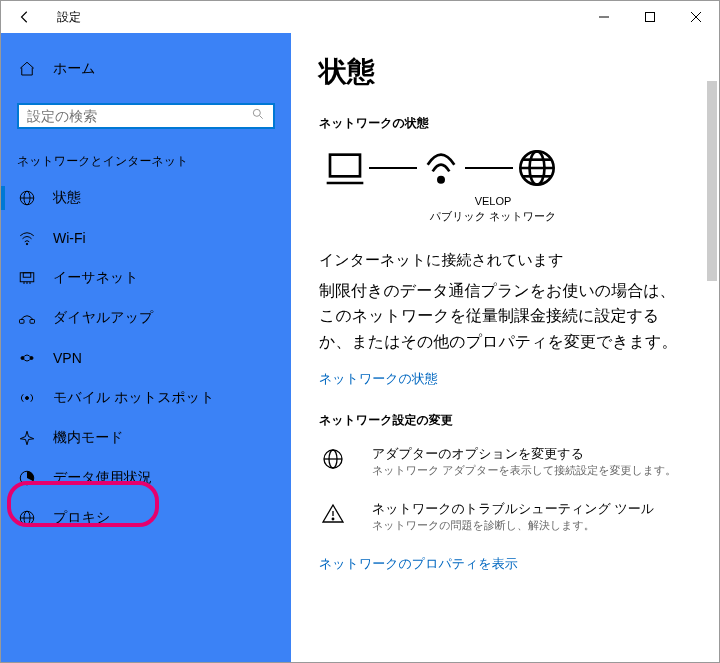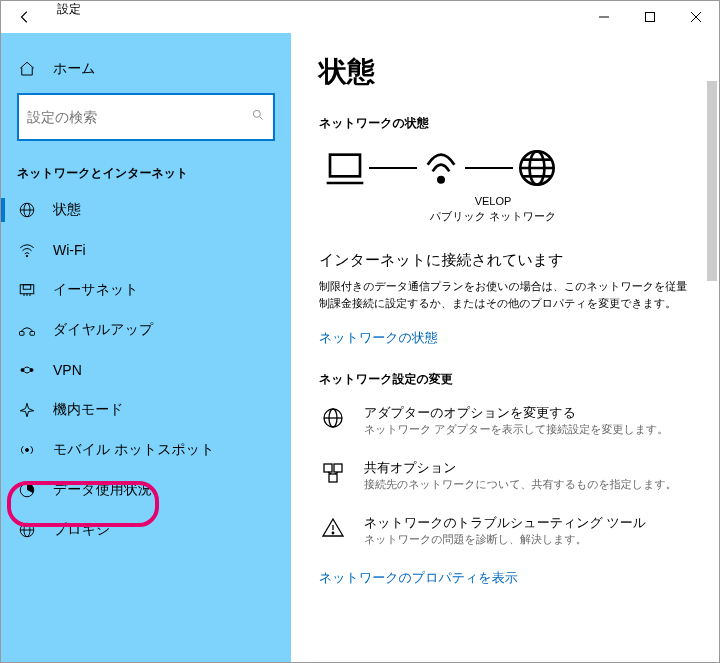--- a/index.html
+++ b/index.html
@@ -1,42 +1,42 @@
 <!DOCTYPE html>
 <html><head>
 <meta charset="utf-8">
 <style>
 *{margin:0;padding:0;box-sizing:border-box;font-family:"Yu Gothic UI","Meiryo",sans-serif}
 body{width:720px;height:663px;background:#fff;overflow:hidden;position:relative;border:1px solid #999}
-.titlebar{height:32px;display:flex;align-items:flex-start;padding:0 0 0 8px;border-bottom:0}
+.titlebar{height:32px;display:flex;align-items:center;padding:0 0 0 8px;border-bottom:0}
 .back-btn{width:32px;height:32px;display:flex;align-items:center;justify-content:center;cursor:pointer}
 .title-text{font-size:12px;margin-left:16px;color:#000}
 .win-controls{margin-left:auto;display:flex}
 .win-btn{width:46px;height:32px;display:flex;align-items:center;justify-content:center;cursor:pointer;font-size:11px}
 .layout{display:flex;height:calc(663px - 34px)}
-.sidebar{width:290px;background:#7dd3fc;padding:16px 0 0 0;overflow-y:auto}
+.sidebar{width:290px;background:#3b82f6;padding:16px 0 0 0;overflow-y:auto}
 .sidebar-item{height:40px;display:flex;align-items:center;padding:0 0 0 16px;cursor:pointer;font-size:14px;position:relative}
 .sidebar-item[data-active="true"]::before{content:"";position:absolute;left:0;top:8px;bottom:8px;width:4px;background:#0078d4}
 .side-icon{width:20px;height:20px;display:flex;align-items:center;justify-content:center;margin-right:16px;color:#000}
 .side-icon svg{width:18px;height:18px;stroke:#000;fill:none;stroke-width:1.3}
-.search-box{margin:4px 16px 16px 16px;height:48px;border:2px solid #0078d4;display:flex;align-items:center;padding:0 8px;background:#fff}
+.search-box{margin:14px 16px 16px 16px;height:26px;border:2px solid #0078d4;display:flex;align-items:center;padding:0 8px;background:#fff}
 .search-box input{border:0;outline:0;flex:1;font-size:14px;background:transparent}
 .search-icon{color:#666}
-.section-header{font-size:12px;font-weight:700;padding:8px 0 8px 16px}
+.section-header{font-size:12px;font-weight:400;padding:8px 0 8px 16px}
 .content{flex:1;padding:20px 28px 0 28px;overflow-y:auto;position:relative}
 .page-title{font-size:28px;font-weight:600;margin-bottom:24px}
 .sub-title{font-size:12px;font-weight:600;margin-bottom:16px;margin-top:8px}
 .net-diagram{display:flex;align-items:center;gap:4px;margin-bottom:6px;padding-left:6px}
 .net-node{display:flex;flex-direction:column;align-items:center}
 .net-node svg{width:40px;height:40px;stroke:#000;fill:none;stroke-width:1.6}
 .net-line{width:48px;height:2px;background:#000}
 .net-caption{text-align:center;font-size:11px;line-height:1.35;margin-bottom:24px;margin-left:-16px;width:160px;position:relative;left:110px}
-.body-text{font-size:11px;line-height:1.6;margin-bottom:8px}
+.body-text{font-size:16px;line-height:1.6;margin-bottom:8px}
 .link-text{color:#0067c0;font-size:13px;cursor:pointer;display:block;margin:16px 0}
-.option-row{display:flex;gap:17px;margin-bottom:22px}
+.option-row{display:flex;gap:25px;margin-bottom:22px}
 .option-icon{width:28px;flex-shrink:0;display:flex;justify-content:center;padding-top:2px}
 .option-icon svg{width:24px;height:24px;stroke:#000;fill:none;stroke-width:1.3}
 .option-row .opt-title{font-size:13px}
 .option-row .opt-sub{font-size:11px;color:#666}
 .scrollbar{position:absolute;right:2px;top:48px;bottom:4px;width:10px}
 .scroll-thumb{position:absolute;top:0;left:0;right:0;height:200px;background:#ccc}
 .highlight-pill{position:absolute;border:4px solid #e6006e;border-radius:20px;pointer-events:none;left:6px;top:480px;width:152px;height:46px;z-index:10}
 </style>
 </head>
 <body>
@@ -134,33 +134,33 @@
             <circle cx="6" cy="12" r="2" fill="#000"></circle>
             <circle cx="18" cy="12" r="2" fill="#000"></circle>
             <path d="M6 12 Q12 4 18 12 M6 12 Q12 20 18 12"></path>
           </svg>
         </span>
       <span>VPN</span>
     </div>
     <div class="sidebar-item">
       <span class="side-icon">
           <svg viewBox="0 0 24 24">
-            <path d="M12 3 L14 10 L21 13 L14 14 L12 21 L10 14 L3 13 L10 10 Z"></path>
-          </svg>
-        </span>
-      <span>機内モード</span>
-    </div>
-    <div class="sidebar-item">
-      <span class="side-icon">
-          <svg viewBox="0 0 24 24">
             <circle cx="12" cy="12" r="2" fill="#000"></circle>
             <path d="M7 7 Q2 12 7 17 M17 7 Q22 12 17 17"></path>
           </svg>
         </span>
       <span>モバイル ホットスポット</span>
+    </div>
+    <div class="sidebar-item">
+      <span class="side-icon">
+          <svg viewBox="0 0 24 24">
+            <path d="M12 3 L14 10 L21 13 L14 14 L12 21 L10 14 L3 13 L10 10 Z"></path>
+          </svg>
+        </span>
+      <span>機内モード</span>
     </div>
     <div class="sidebar-item">
       <span class="side-icon">
           <svg viewBox="0 0 24 24">
             <circle cx="12" cy="12" r="9"></circle>
             <path d="M12 3 A9 9 0 0 1 20 16 L12 12 Z" fill="#000" stroke="none"></path>
           </svg>
         </span>
       <span>データ使用状況</span>
     </div>
@@ -225,35 +225,20 @@
           </svg>
         </div>
       <div>
         <div class="opt-title">アダプターのオプションを変更する</div>
         <div class="opt-sub">ネットワーク アダプターを表示して接続設定を変更します。</div>
       </div>
     </div>
     <div class="option-row">
       <div class="option-icon">
           <svg viewBox="0 0 24 24">
-            <rect x="3" y="3" width="8" height="8"></rect>
-            <rect x="13" y="3" width="8" height="8"></rect>
-            <rect x="8" y="13" width="8" height="8"></rect>
-            <line x1="7" y1="11" x2="10" y2="13"></line>
-            <line x1="17" y1="11" x2="14" y2="13"></line>
-          </svg>
-        </div>
-      <div>
-        <div class="opt-title">共有オプション</div>
-        <div class="opt-sub">接続先のネットワークについて、共有するものを指定します。</div>
-      </div>
-    </div>
-    <div class="option-row">
-      <div class="option-icon">
-          <svg viewBox="0 0 24 24">
             <path d="M12 3 L22 20 L2 20 Z"></path>
             <line x1="12" y1="9" x2="12" y2="14"></line>
             <circle cx="12" cy="17" r="0.8" fill="#000"></circle>
           </svg>
         </div>
       <div>
         <div class="opt-title">ネットワークのトラブルシューティング ツール</div>
         <div class="opt-sub">ネットワークの問題を診断し、解決します。</div>
       </div>
     </div>

